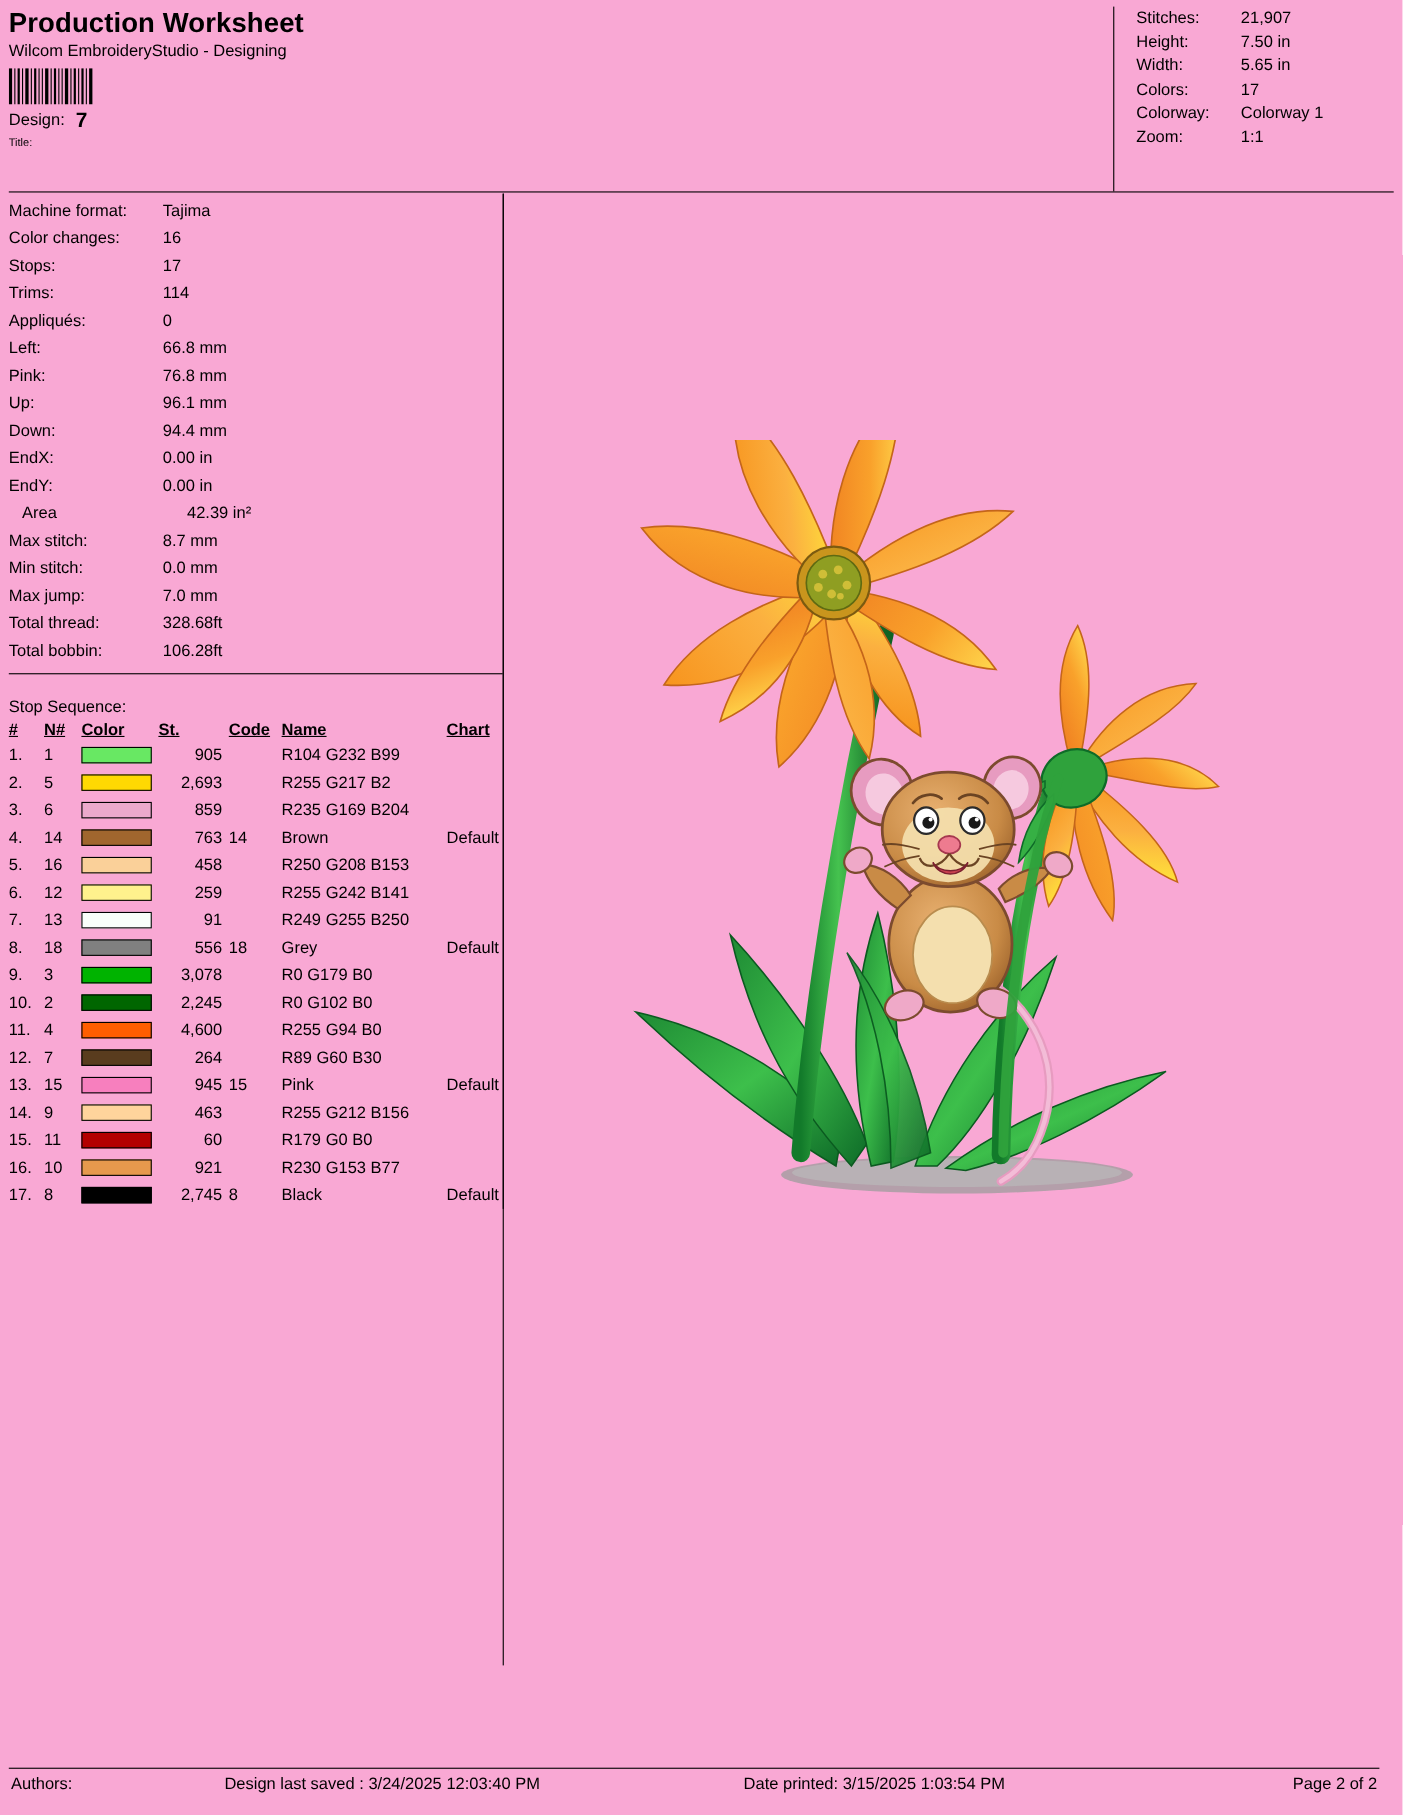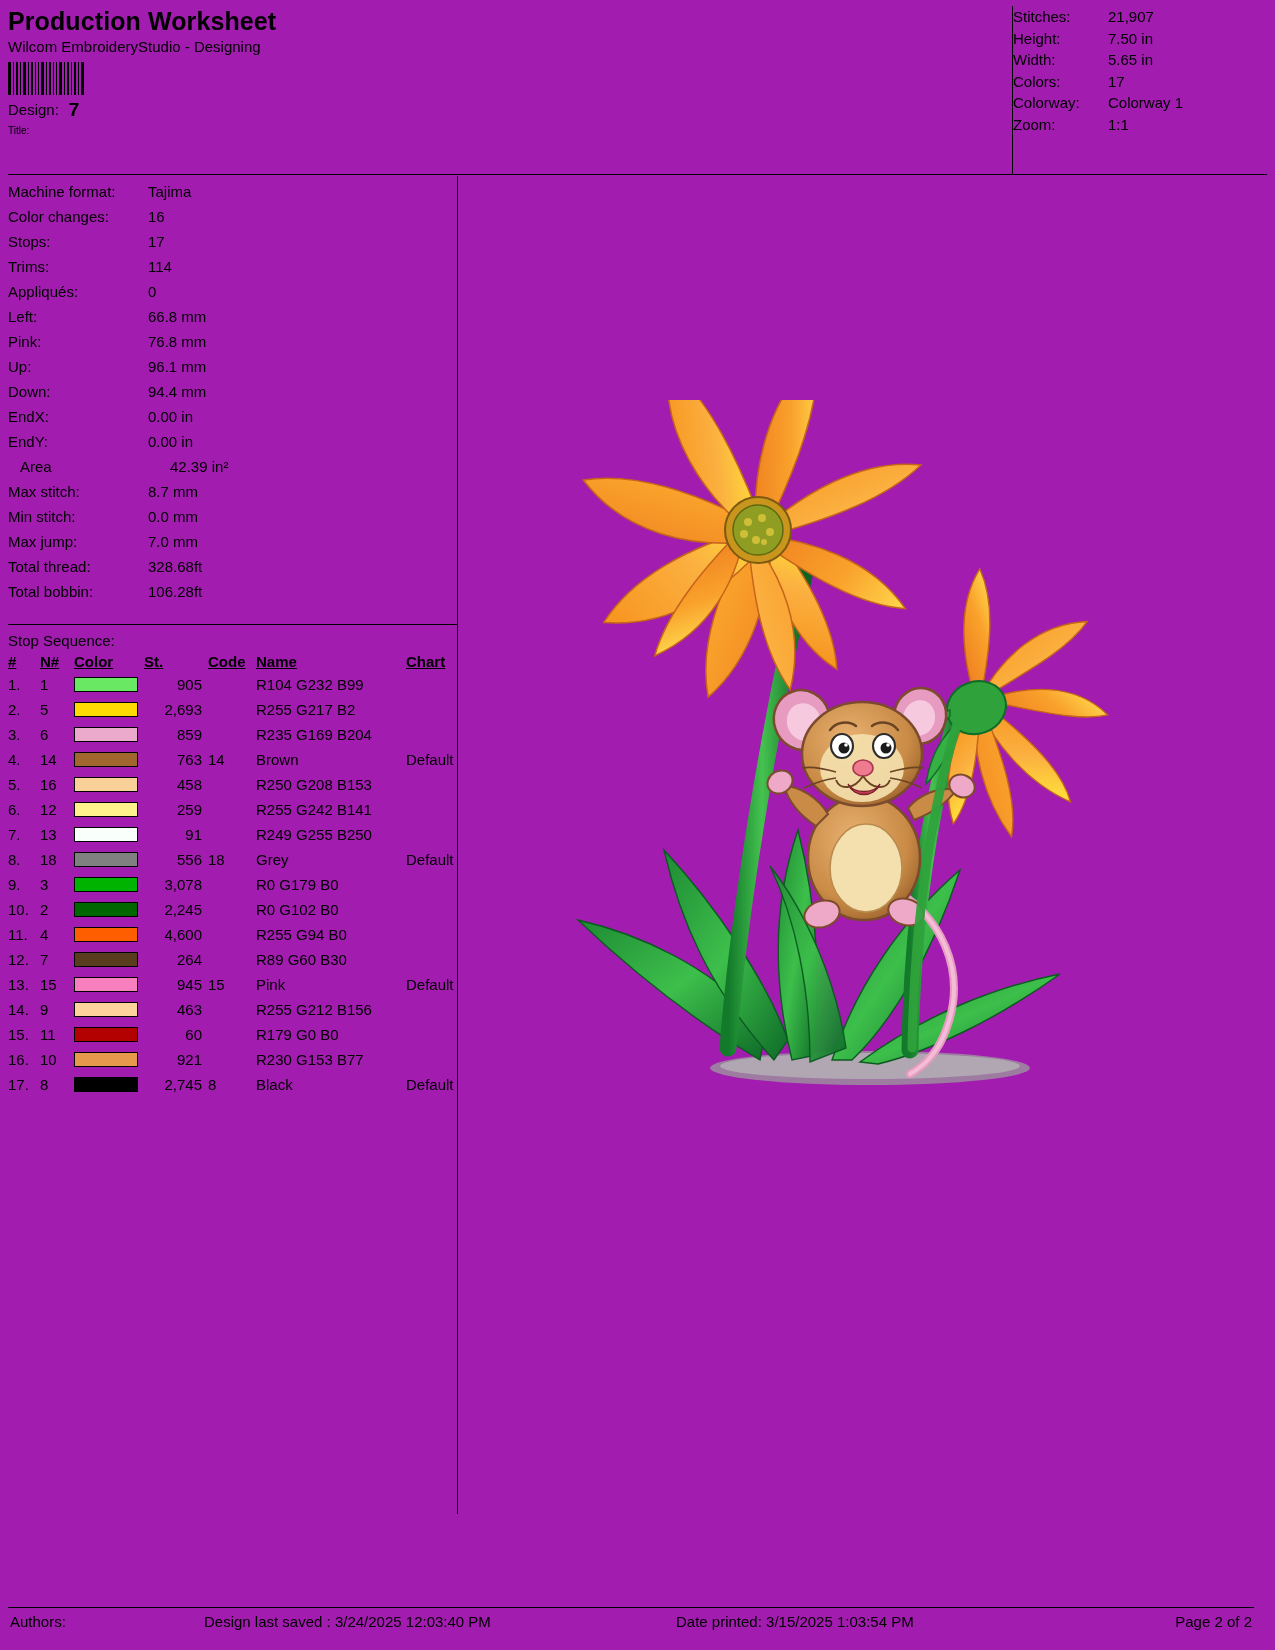--- a/index.html
+++ b/index.html
@@ -9,21 +9,21 @@
   }
   body {
     font-family: "Liberation Sans", sans-serif;
     color: #000000;
   }
   #page {
     position: relative;
     width: 1275px;
     height: 1650px;
     margin: 0 auto;
-    background: #a21caf;
+    background: #f9a8d4;
     box-sizing: border-box;
   }
 
   
   .header {
     position: absolute;
     left: 8px;
     top: 6px;
     right: 8px;
     height: 168px;
@@ -69,21 +69,21 @@
     margin-top: 4px;
   }
 
   .header-right {
     position: absolute;
     right: 0;
     top: 0;
     width: 255px;
     height: 168px;
     border-left: 1.5px solid #000;
-    padding-left: 0;
+    padding-left: 20px;
     box-sizing: border-box;
   }
   .hr-row {
     font-size: 15px;
     line-height: 21.5px;
     white-space: nowrap;
   }
   .hr-row .k { display: inline-block; width: 95px; }
   .hr-row .v { display: inline-block; }
 
@@ -104,22 +104,22 @@
   }
   .info-row .k { display: inline-block; width: 140px; }
   .info-row .v { display: inline-block; }
   .info-row.area .k { width: 140px; margin-left: 12px; }
   .info-row.area .v { padding-left: 10px; }
 
   .stopseq-head {
     font-size: 15px;
     line-height: 24px;
     border-top: 1.5px solid #000;
-    margin-top: 20px;
-    padding-top: 4px;
+    margin-top: 8px;
+    padding-top: 18px;
   }
 
   table.stops {
     border-collapse: collapse;
     font-size: 15px;
     width: 450px;
     table-layout: fixed;
   }
   table.stops th {
     font-weight: bold;

